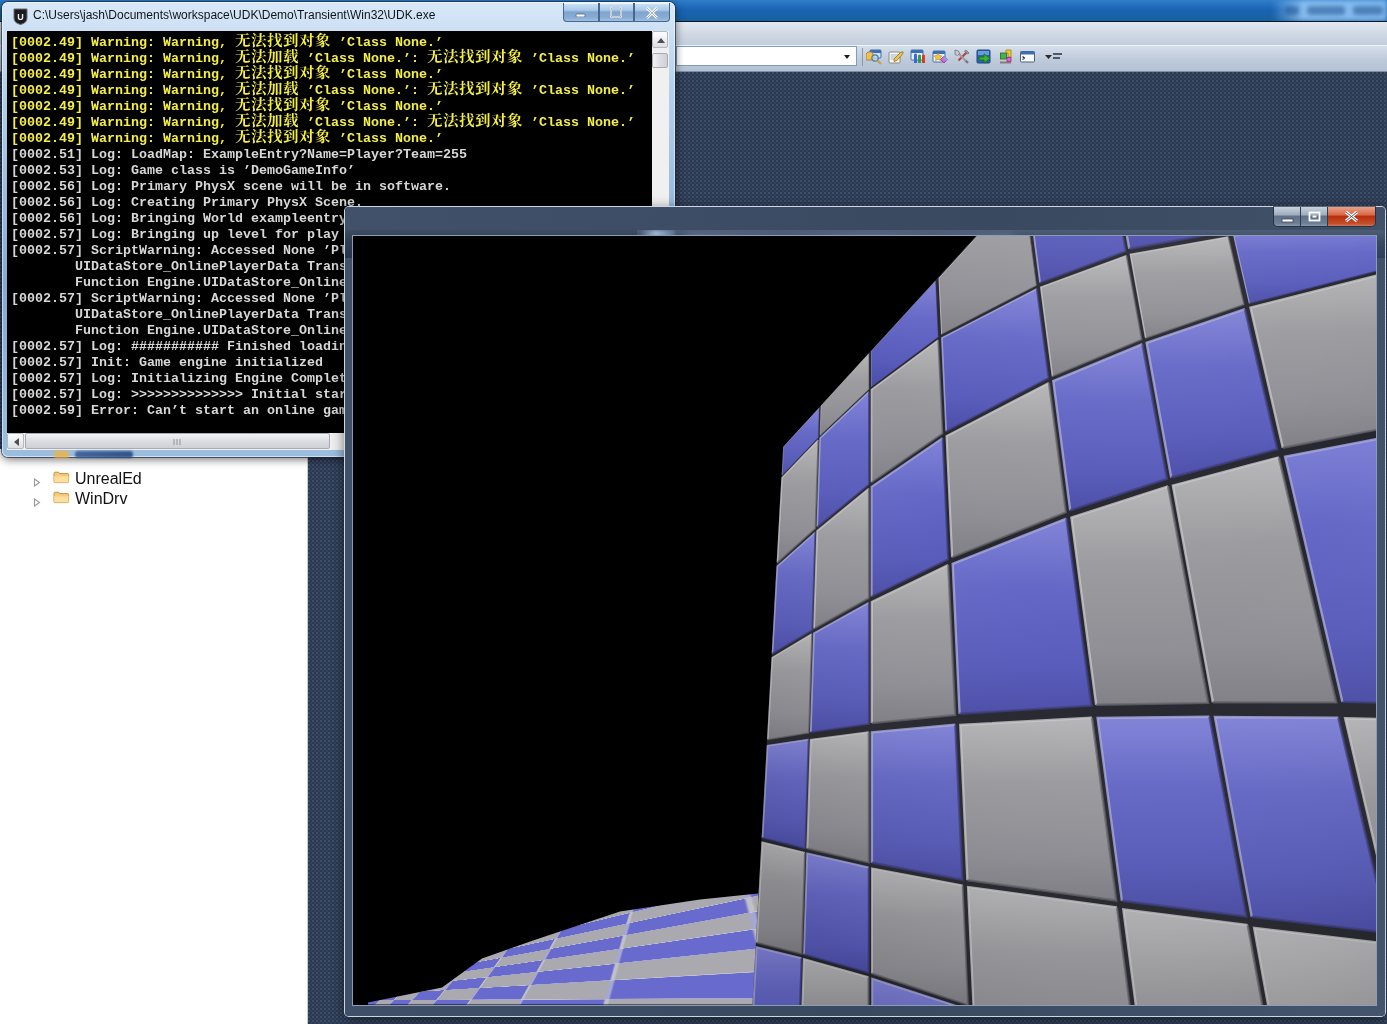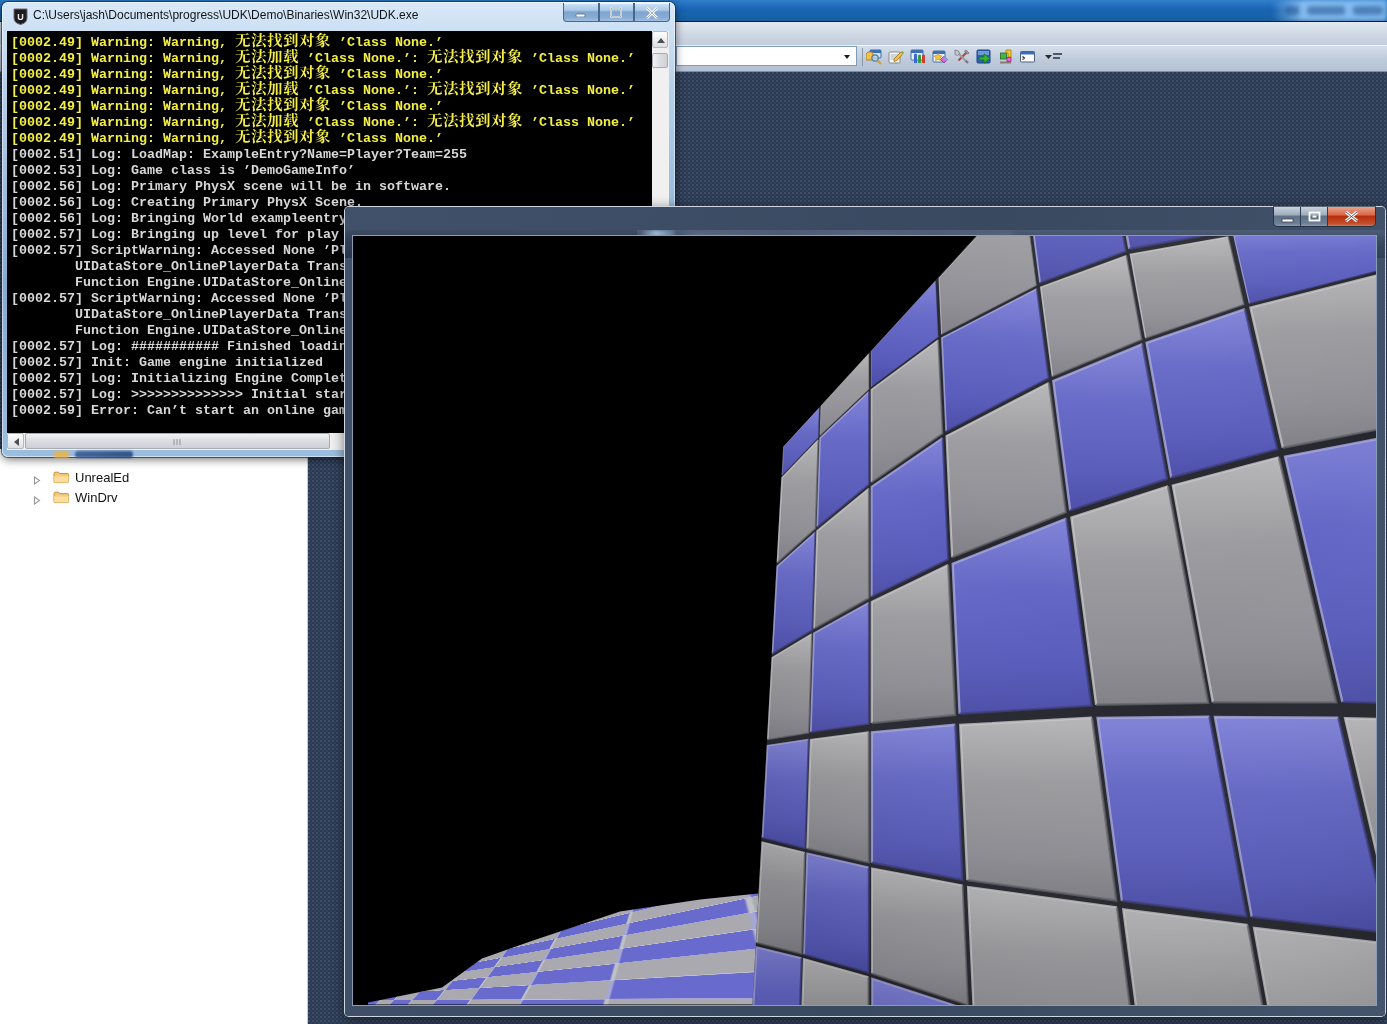--- a/index.html
+++ b/index.html
@@ -19,21 +19,21 @@
 #toolstrip { position:absolute; left:0; top:45px; width:1387px; height:27px;
   background:linear-gradient(#d8e0ec, #bfcbdb 55%, #b4c2d5); border-bottom:1px solid #7d8fa0; box-shadow: inset 0 1px 0 #eef3fa; }
 #combo { position:absolute; left:676px; top:46px; width:181px; height:20px; background:#fff; border:1px solid #7f9db9; }
 #combo .btn { position:absolute; right:1px; top:1px; width:16px; height:16px; background:#fff; }
 #combo .arr { position:absolute; right:5px; top:7px; width:0; height:0; border-left:3.5px solid transparent; border-right:3.5px solid transparent; border-top:4px solid #1c1c1c; }
 .vsep { position:absolute; top:48px; width:1px; height:18px; background:#8899ac; }
 #ovf { position:absolute; left:1053px; top:53px; width:9px; height:10px; }
 #ovf div { height:2px; background:#4a5a6c; margin-bottom:2px; }
 
 #pkg { position:absolute; left:0; top:449px; width:308px; height:575px; background:#fff; border-right:1px solid #c8ccd4; }
-.trow { position:absolute; height:18px; font-size:13px; color:#111;text-align:right; }
+.trow { position:absolute; height:18px; font-size:16px; color:#111;text-align:right; }
 .trow .lbl { position:absolute; left:75px; top:2px; }
 .trow .fi { position:absolute; left:53px; top:2px; }
 .trow .ar { position:absolute; left:33px; top:5px; }
 
 #console { position:absolute; z-index:20; left:2px; top:2px; width:673px; height:455px; border-radius:6px;
   background:linear-gradient(#d8e8f8, #b4cfea 20%, #96b8dc 48%, #86aad2 62%, #9cbede);
   box-shadow:0 2px 10px rgba(0,0,0,0.6), 0 0 0 1px rgba(30,55,90,0.65), inset 0 0 0 1px rgba(255,255,255,0.5); }
 #ctitle { position:absolute; left:0; top:0; width:100%; height:27px; }
 #ctitle .txt { position:absolute; left:31px; top:6px; font-size:12px; color:#101418; white-space:nowrap; }
 #cbtns { position:absolute; left:561px; top:1px; width:107px; height:19px; display:flex; }
@@ -188,21 +188,21 @@
   <div id="slivr" style="position:absolute;left:40px;top:451px;width:200px;height:8px;z-index:30;filter:blur(1.2px);opacity:0.9;">
     <div style="position:absolute;left:14px;top:0px;width:15px;height:7px;background:#e8b54e;border-radius:2px;"></div>
     <div style="position:absolute;left:35px;top:0px;width:58px;height:7px;background:linear-gradient(90deg,#3c5c94,#274a80);border-radius:3px;"></div>
   </div>
   <div id="console">
     <div id="ctitle">
       <svg width="17" height="17" style="position:absolute;left:10px;top:6px" xmlns="http://www.w3.org/2000/svg">
         <path d="M2 1 h13 v9 q0 5 -6.5 6.5 Q2 15 2 10z" fill="#1c1c20" stroke="#6a6a72" stroke-width="1"></path>
         <text x="8.5" y="12" font-size="9" font-weight="bold" fill="#e8e8ec" text-anchor="middle" font-family="Liberation Sans">U</text>
       </svg>
-      <div class="txt">C:\Users\jash\Documents\progress\UDK\Demo\Binaries\Win32\UDK.exe</div>
+      <div class="txt">C:\Users\jash\Documents\workspace\UDK\Demo\Transient\Win32\UDK.exe</div>
     </div>
     <div id="cbtns">
       <div class="cbtn">
           <svg width="12" height="10" xmlns="http://www.w3.org/2000/svg">
             <rect x="1" y="7" width="9" height="3" rx="1" fill="#fff" stroke="#3c5a7a" stroke-width="0.7"></rect>
           </svg>
         </div>
       <div class="cbtn">
           <svg width="12" height="11" xmlns="http://www.w3.org/2000/svg">
             <rect x="1" y="1" width="10" height="9" rx="1.5" fill="none" stroke="#fff" stroke-width="2"></rect>

